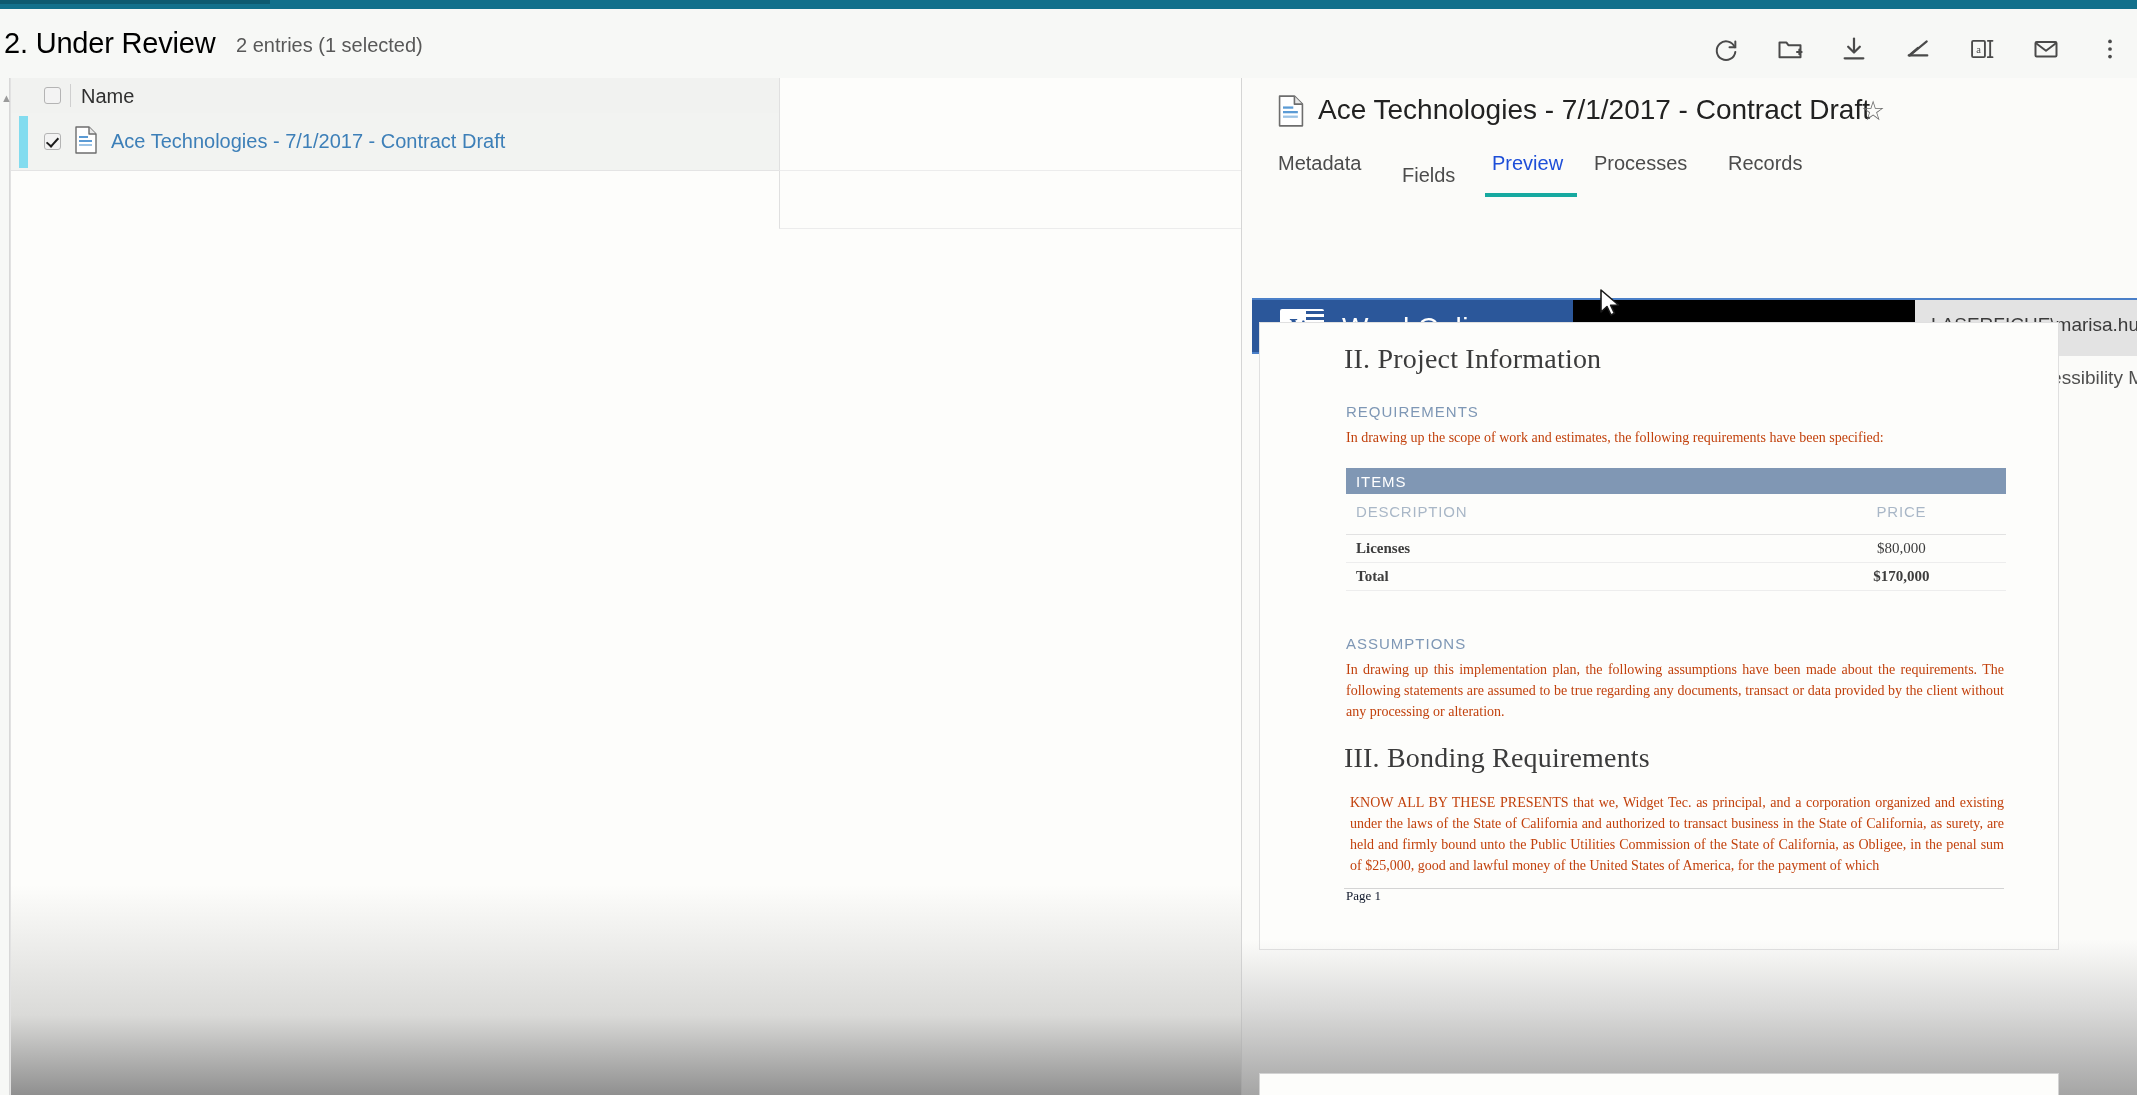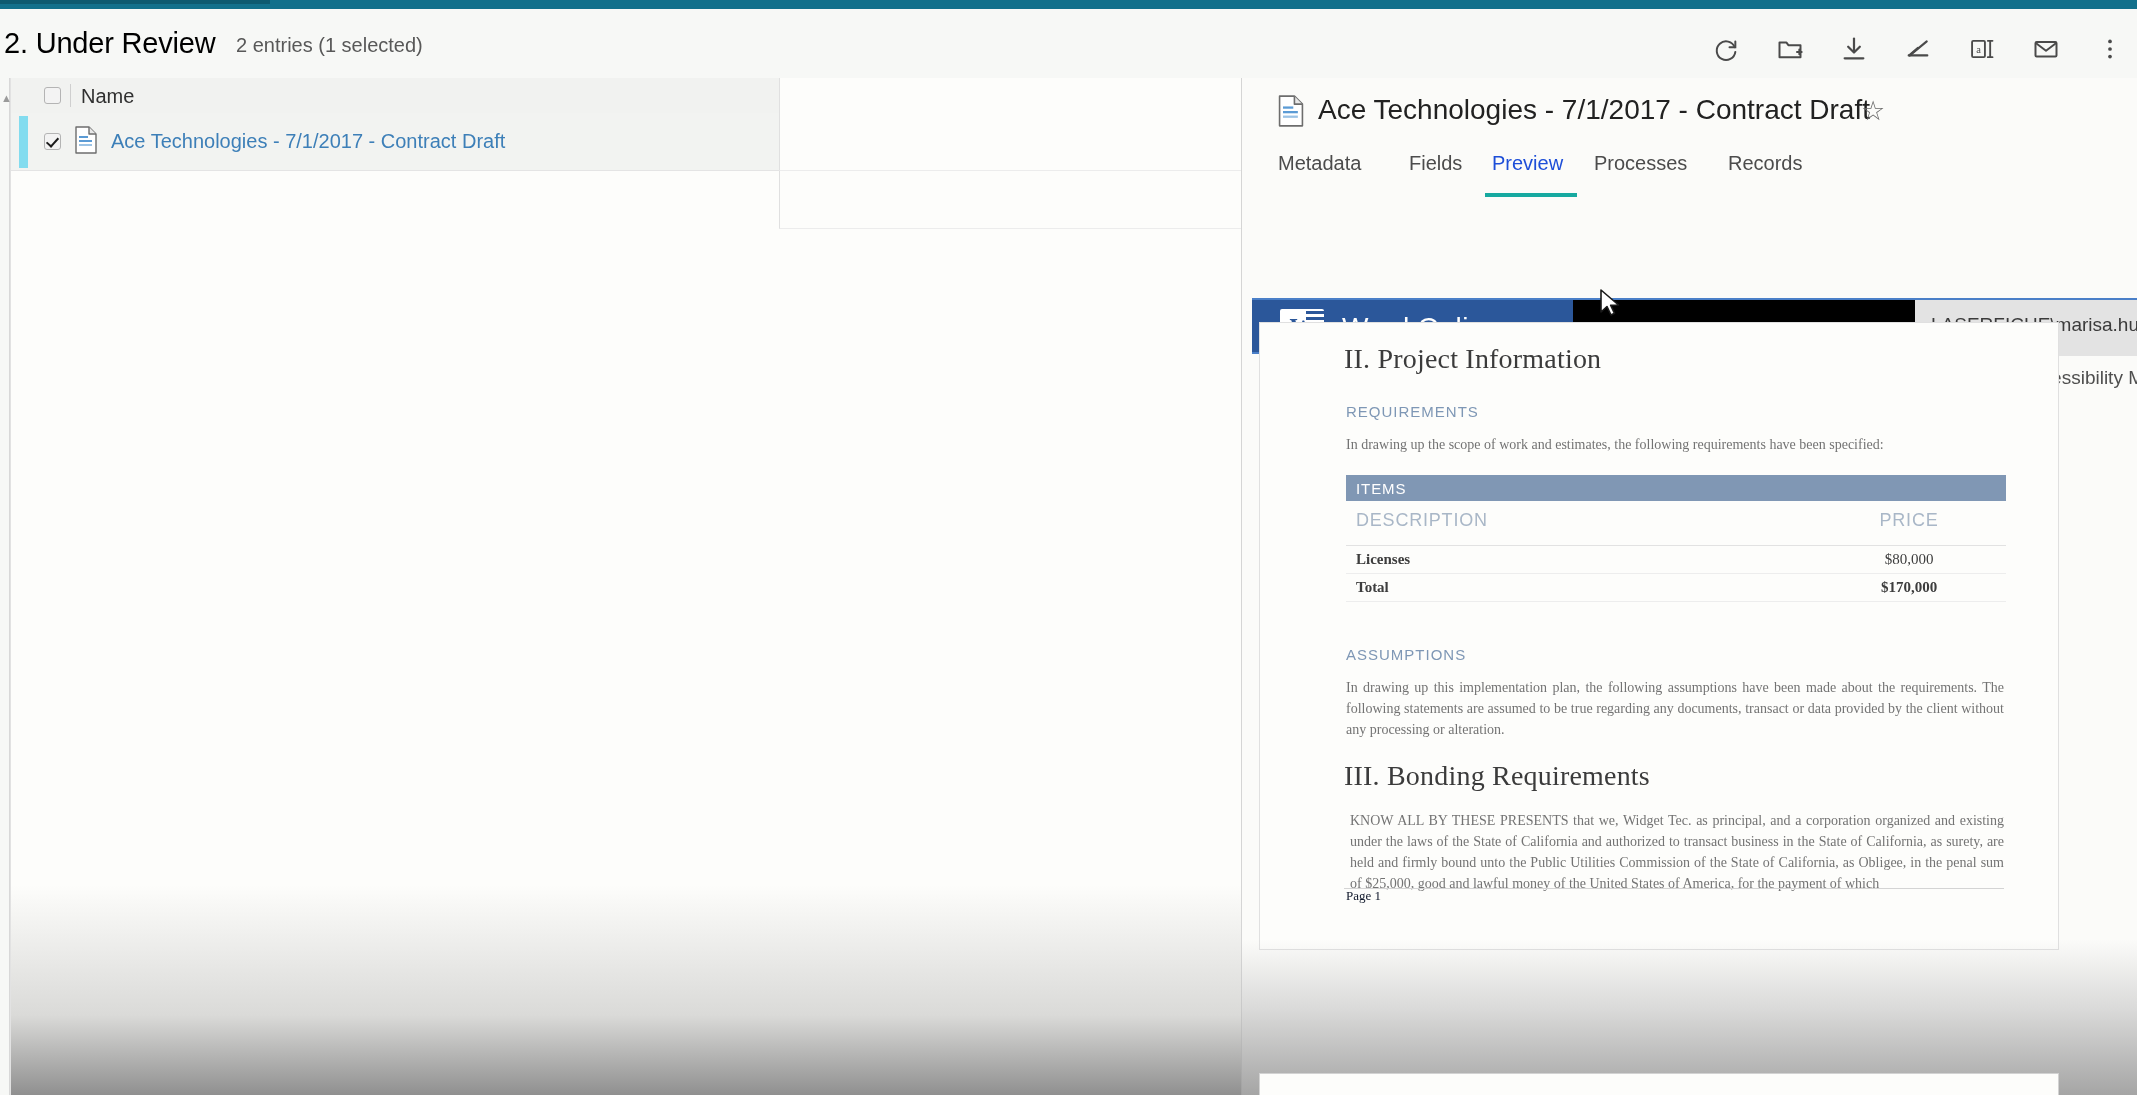--- a/index.html
+++ b/index.html
@@ -187,32 +187,32 @@
   .doc-inner{position:absolute;left:84px;top:20px;width:660px;}
   .h-roman{
     font-family:"Liberation Serif", serif;font-size:28px;color:#3b3b3b;
     margin:0 0 28px 0;font-weight:400;letter-spacing:0.2px;
   }
   .sec-label{
     font-size:15px;color:#7e97b5;letter-spacing:1.0px;margin:0 0 7px 2px;
     font-family:"Liberation Sans", sans-serif;
   }
   .body-text{
-    font-family:"Liberation Serif", serif;font-size:14px;color:#737373;
-    line-height:21px;margin:14px 0 4px 2px;text-align:justify;
+    font-family:"Liberation Serif", serif;font-size:14px;color:#c2410c;
+    line-height:21px;margin:0 0 4px 2px;text-align:justify;
   }
 
   .items-tbl{width:100%;margin:20px 0 0 2px;}
   .items-head{
     background:#8097b4;color:#fff;font-size:15px;letter-spacing:0.9px;
     padding:7px 0 7px 10px;box-sizing:border-box;height:26px;line-height:13px;
   }
   .itbl{width:100%;border-collapse:collapse;margin-top:2px;}
   .itbl th{
-    font-size:18px;color:#a9b7c7;font-weight:400;letter-spacing:0.8px;
+    font-size:15px;color:#a9b7c7;font-weight:400;letter-spacing:0.8px;
     text-align:left;padding:7px 0 14px 10px;border-bottom:1px solid #e2e2e2;
   }
   .itbl th.price{text-align:center;padding-left:0;}
   .itbl td{
     font-family:"Liberation Serif", serif;font-size:15px;color:#3d3d3d;
     padding:5px 0 5px 10px;border-bottom:1px solid #ededed;font-weight:bold;
   }
   .itbl td.price{text-align:center;padding-left:0;font-weight:normal;}
   .itbl tr.total td{font-weight:bold;}
   .itbl tr.total td.price{font-weight:bold;}
@@ -338,21 +338,21 @@
         </svg>
       </span>
       <span class="rp-title">Ace Technologies - 7/1/2017 - Contract Draft</span>
       <span class="rp-star">☆</span>
     </div>
 
     <div class="tabs">
       <span class="tab" style="left:36px;">
         <span>Metadata</span>
       </span>
-      <span class="tab" style="left:167px;">
+      <span class="tab" style="left:160px;margin-top:12px;">
         <span>Fields</span>
       </span>
       <span class="tab active" style="left:250px;">
         <span>Preview</span><span class="tub" style="width:92px;"></span>
       </span>
       <span class="tab" style="left:352px;">
         <span>Processes</span>
       </span>
       <span class="tab" style="left:486px;">
         <span>Records</span>

